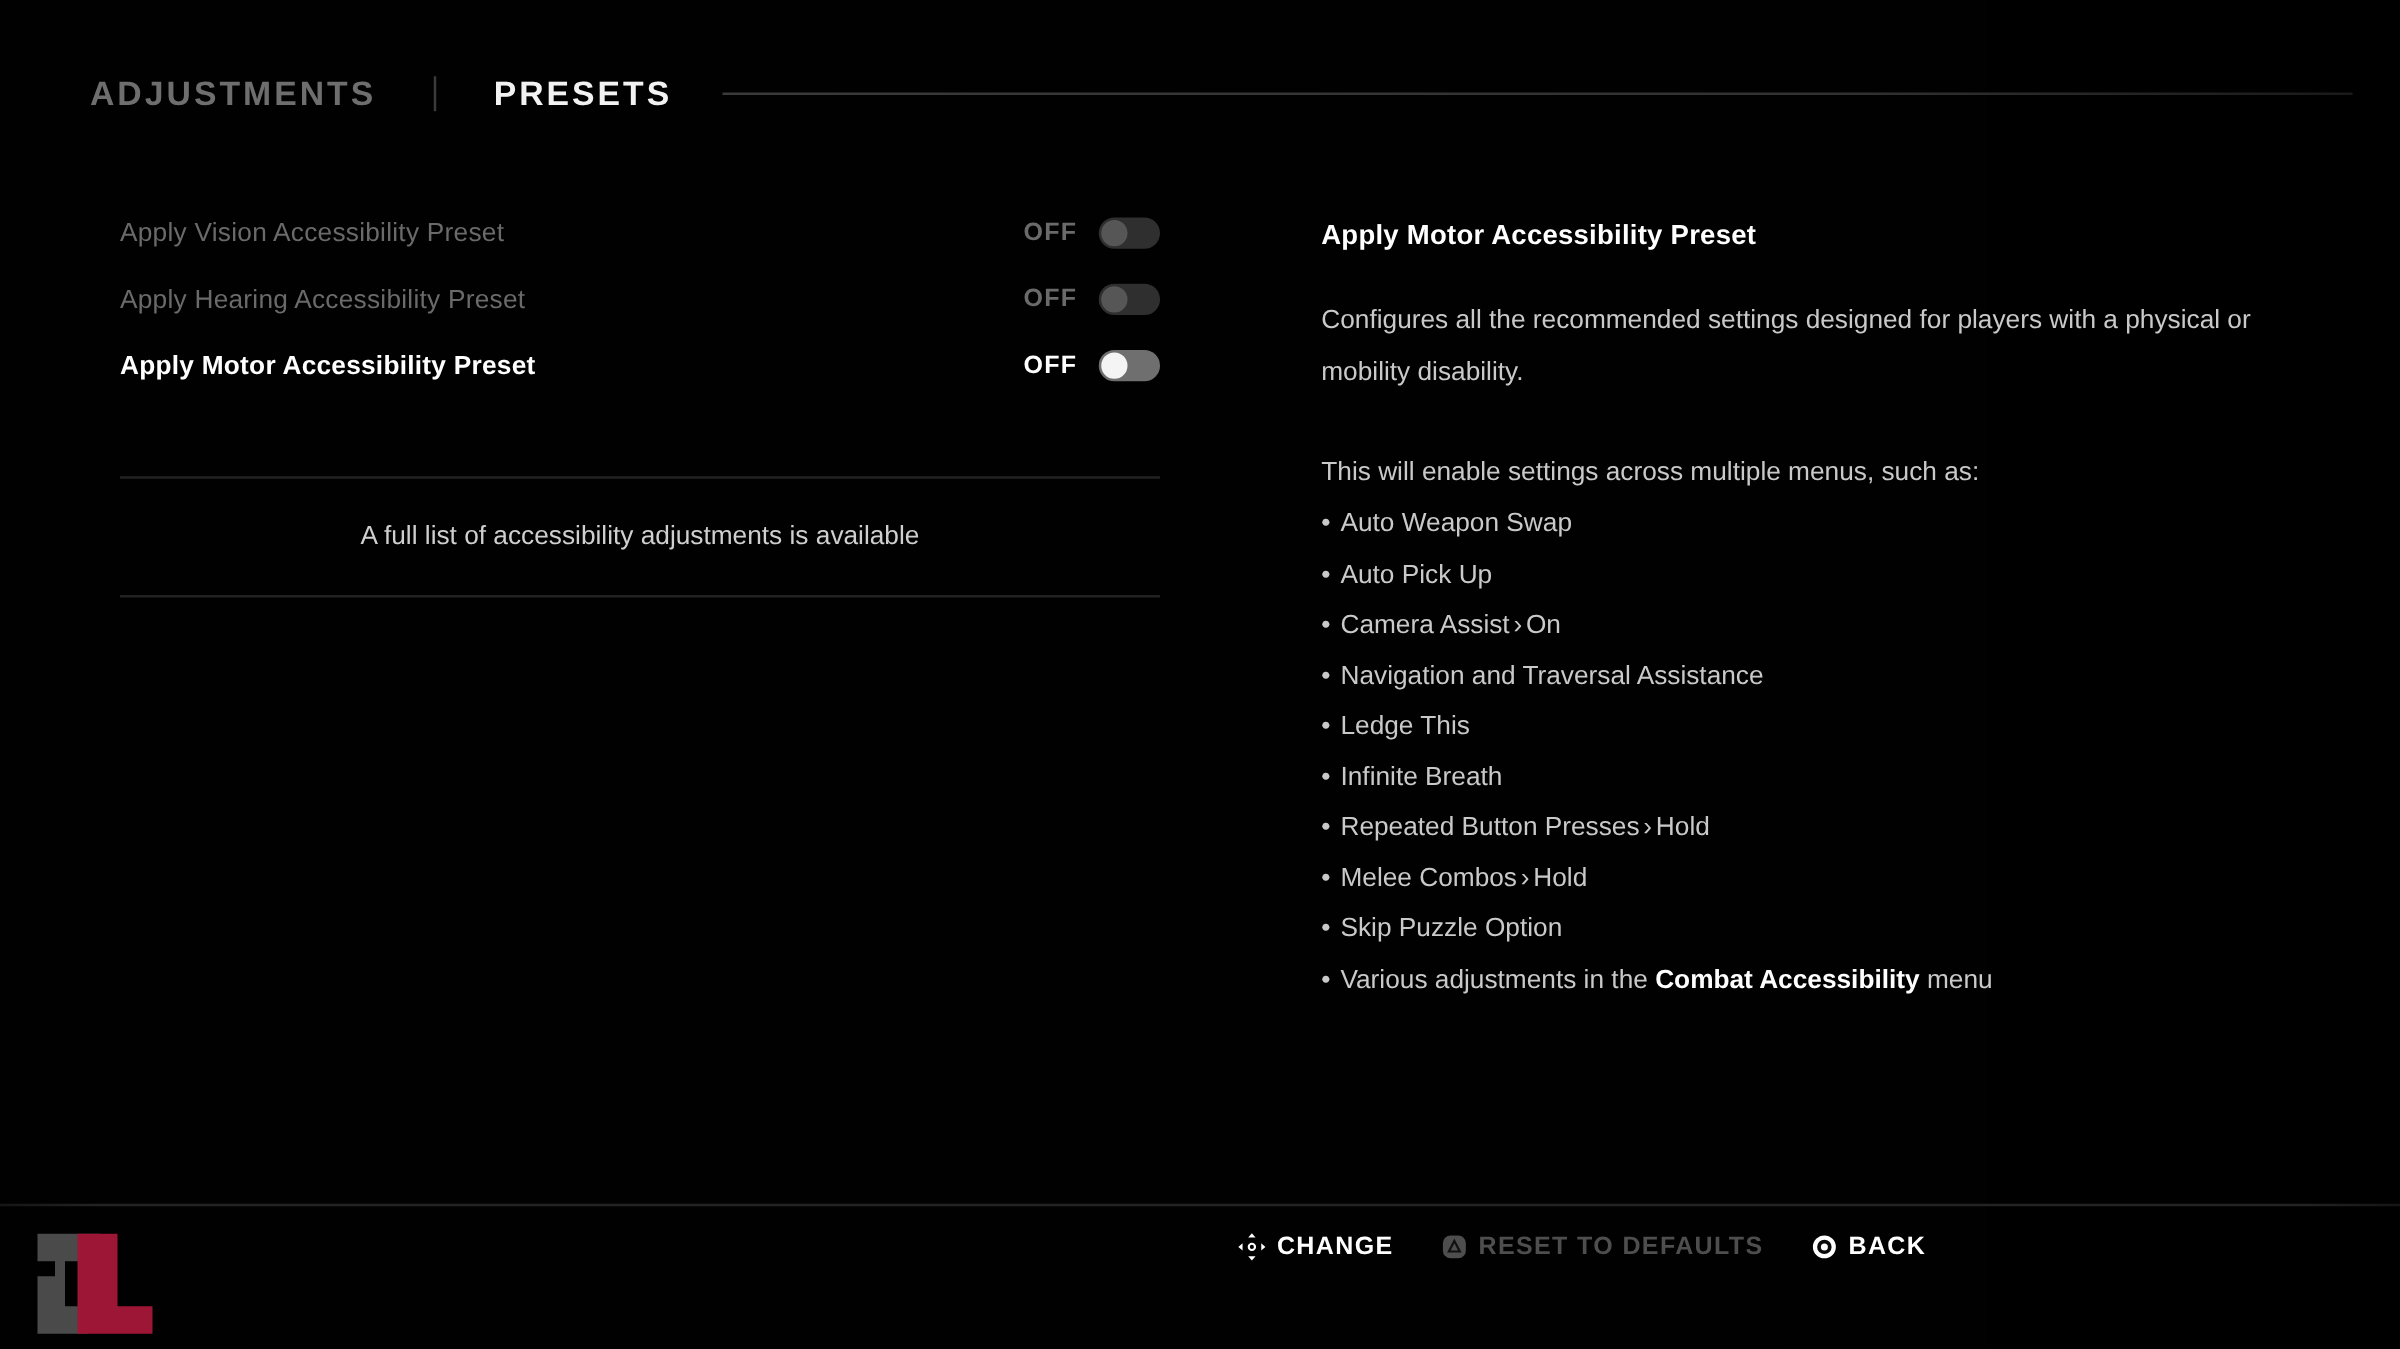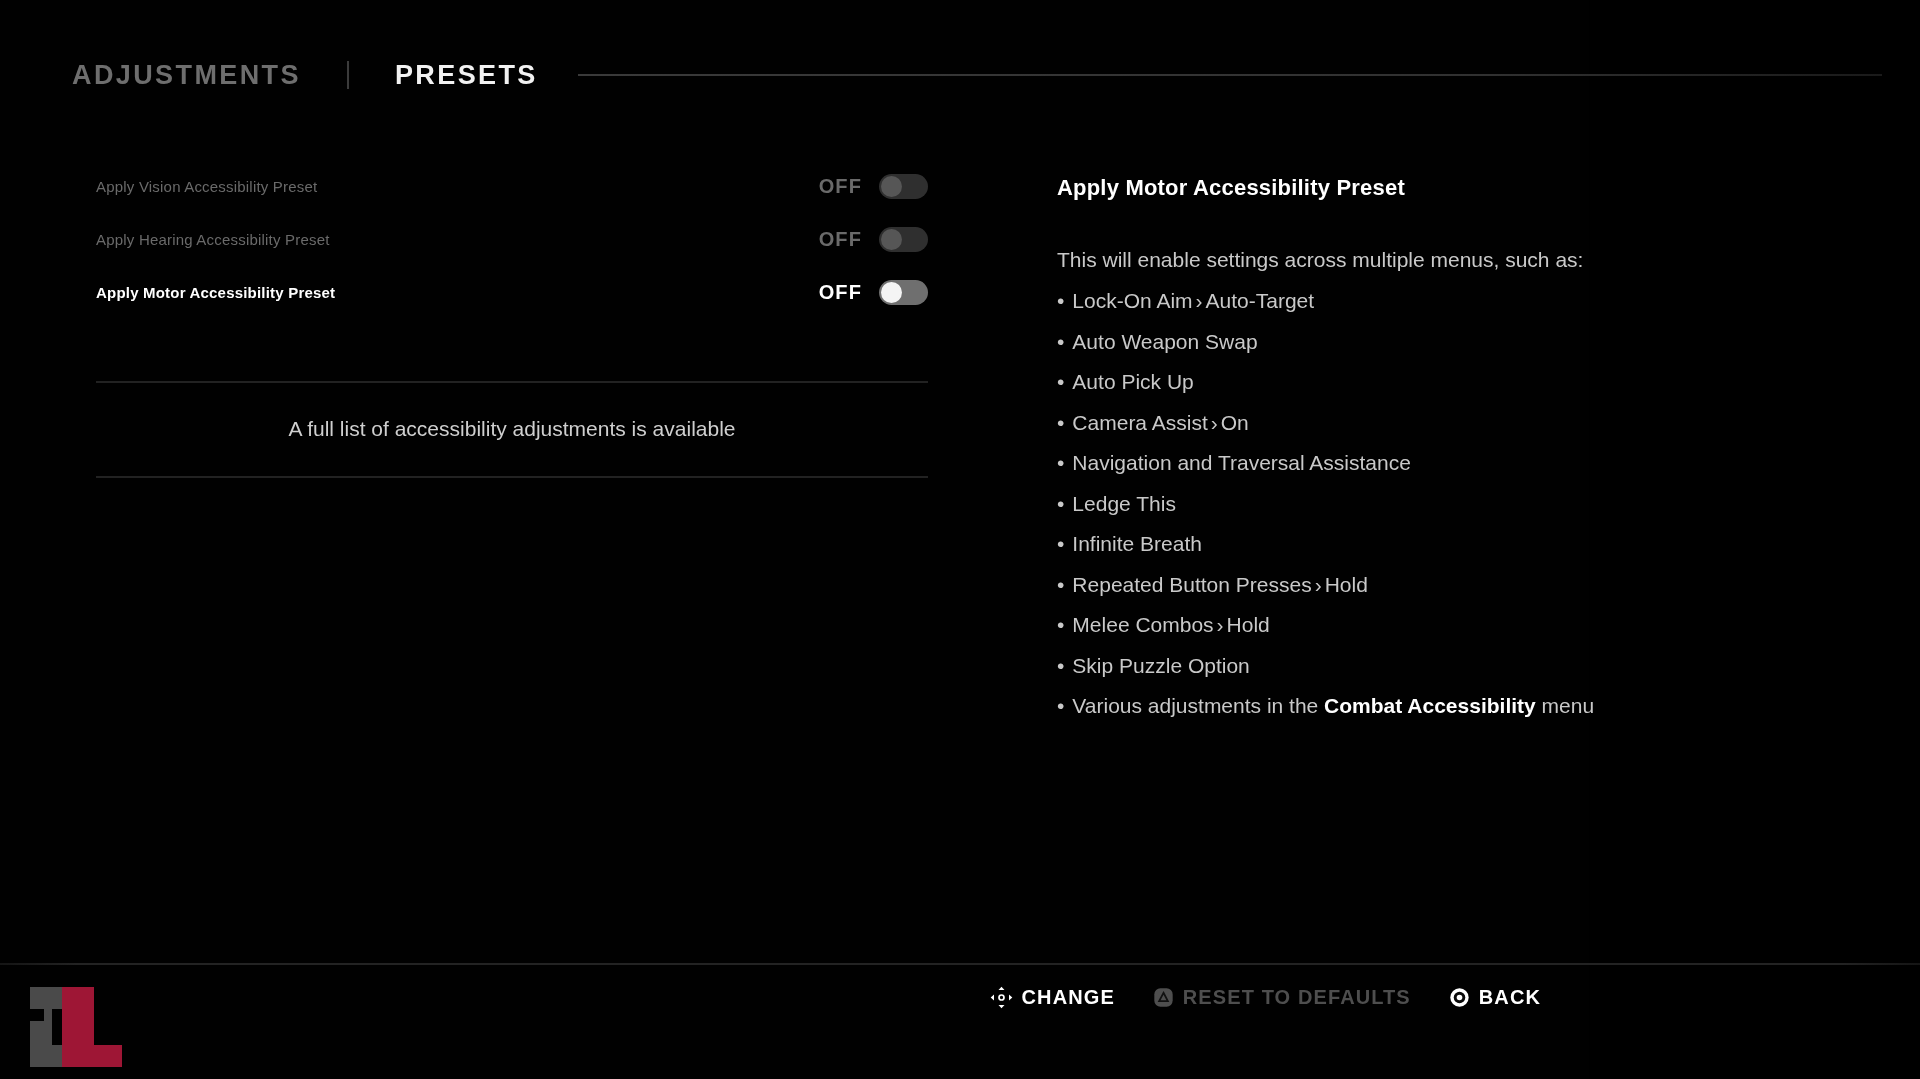--- a/index.html
+++ b/index.html
@@ -58,21 +58,21 @@
     left: 96px; top: 160px;
     width: 832px;
   }
   .setting-row {
     display: flex;
     align-items: center;
     justify-content: space-between;
     height: 53px;
   }
   .setting-label {
-    font-size: 15px;
+    font-size: 21px;
     letter-spacing: 0.2px;
   }
   .setting-right {
     display: flex;
     align-items: center;
     gap: 17px;
   }
   .setting-value {
     font-size: 20px;
     font-weight: 700;
@@ -233,23 +233,23 @@
 
     <div id="hint-block">
       <div class="hint-line">A full list of accessibility adjustments is available</div>
     </div>
 
     <div class="hr"></div>
   </div>
 
   <div id="right-col">
     <div id="desc-title">Apply Motor Accessibility Preset</div>
+    <div class="desc-para">Configures all the recommended settings designed for players with a physical or mobility disability.</div>
     <div class="desc-para" id="list-intro">This will enable settings across multiple menus, such as:</div>
     <div id="bullets">
-        <div class="bullet"><span class="dot">•</span><span>Lock-On Aim</span><span class="sep">›</span><span>Auto-Target</span></div>
         <div class="bullet"><span class="dot">•</span><span>Auto Weapon Swap</span></div>
         <div class="bullet"><span class="dot">•</span><span>Auto Pick Up</span></div>
         <div class="bullet"><span class="dot">•</span><span>Camera Assist</span><span class="sep">›</span><span>On</span></div>
         <div class="bullet"><span class="dot">•</span><span>Navigation and Traversal Assistance</span></div>
         <div class="bullet"><span class="dot">•</span><span>Ledge This</span></div>
         <div class="bullet"><span class="dot">•</span><span>Infinite Breath</span></div>
         <div class="bullet"><span class="dot">•</span><span>Repeated Button Presses</span><span class="sep">›</span><span>Hold</span></div>
         <div class="bullet"><span class="dot">•</span><span>Melee Combos</span><span class="sep">›</span><span>Hold</span></div>
         <div class="bullet"><span class="dot">•</span><span>Skip Puzzle Option</span></div>
         <div class="bullet"><span class="dot">•</span><span>Various adjustments in the </span><b>Combat Accessibility</b><span> menu</span></div>

